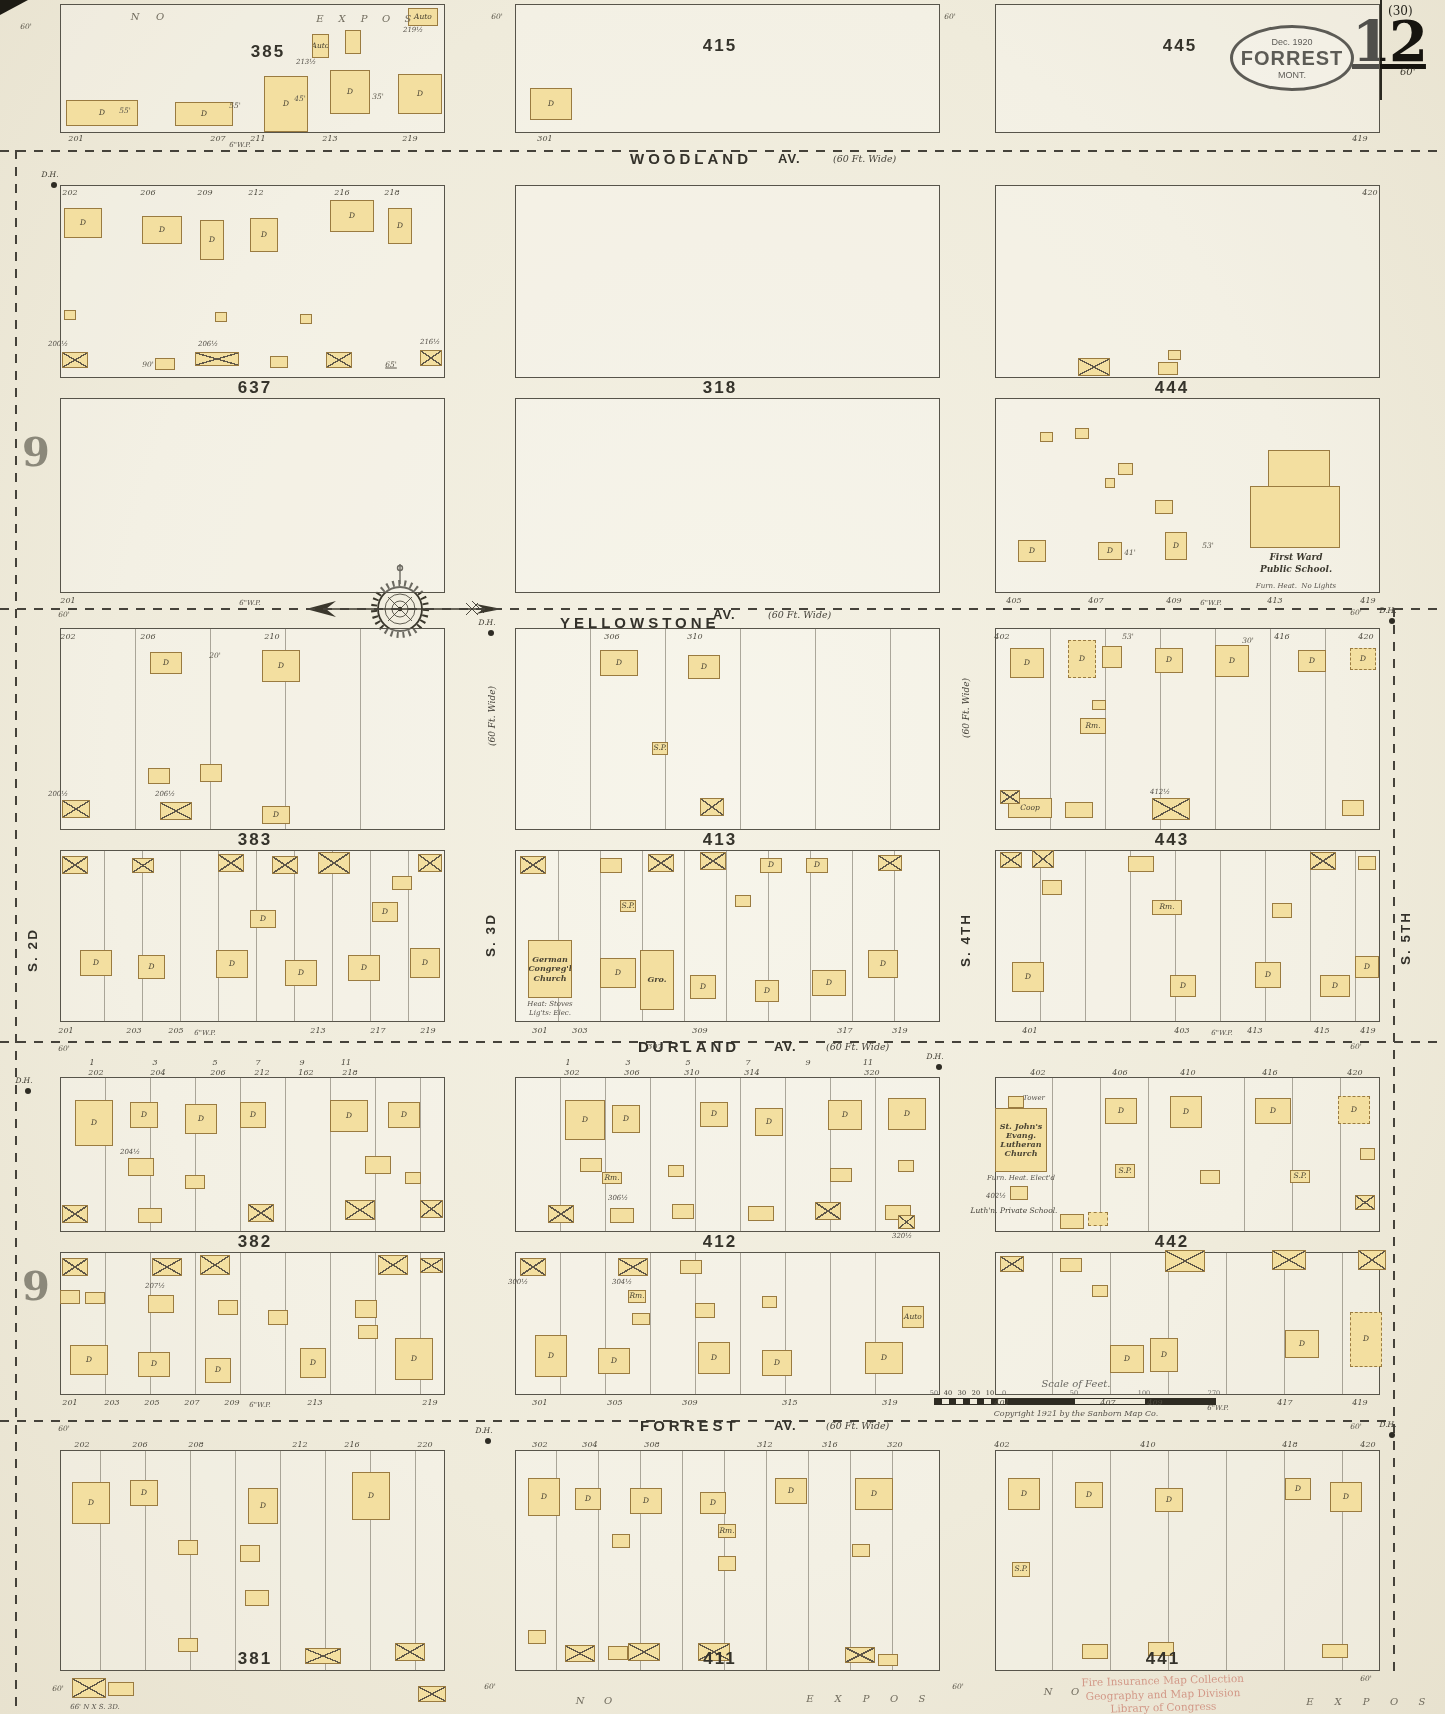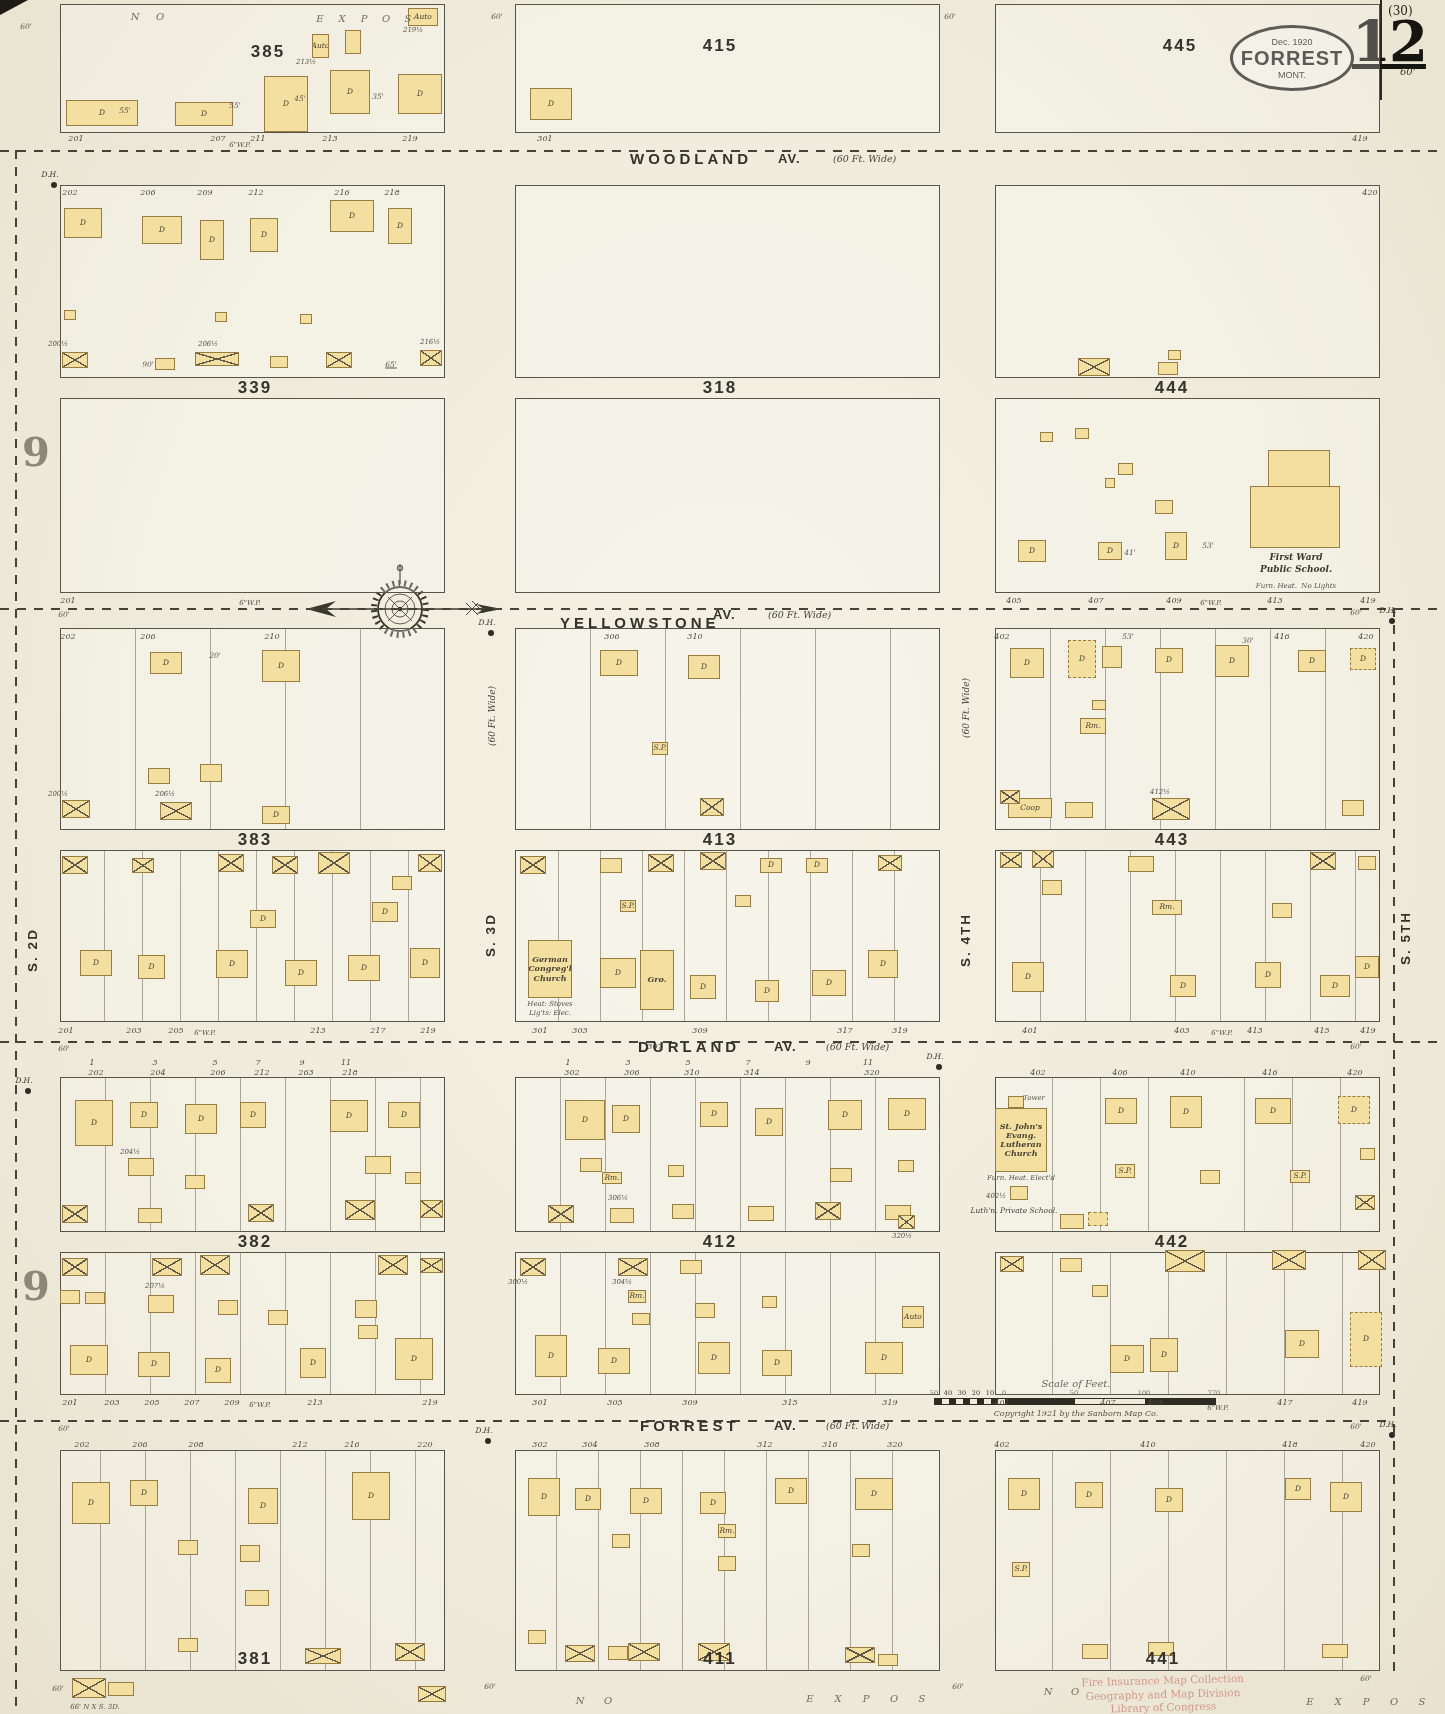--- a/index.html
+++ b/index.html
@@ -496,21 +496,21 @@
     <div class="b s" style="left: 1012px; top: 1562px; width: 18px; height: 15px;">S.P.</div>
     <div class="b s" style="left: 1082px; top: 1644px; width: 26px; height: 15px;"></div>
     <div class="b s" style="left: 1148px; top: 1642px; width: 26px; height: 14px;"></div>
     <div class="b s" style="left: 1322px; top: 1644px; width: 26px; height: 14px;"></div>
     <div class="b x" style="left: 72px; top: 1678px; width: 34px; height: 20px;"></div>
     <div class="b s" style="left: 108px; top: 1682px; width: 26px; height: 14px;"></div>
     <div class="b x" style="left: 418px; top: 1686px; width: 28px; height: 16px;"></div>
     <div class="blocknum" style="left: 268px; top: 52px;">385</div>
     <div class="blocknum" style="left: 720px; top: 46px;">415</div>
     <div class="blocknum" style="left: 1180px; top: 46px;">445</div>
-    <div class="blocknum" style="left: 255px; top: 388px;">339</div>
+    <div class="blocknum" style="left: 255px; top: 388px;">637</div>
     <div class="blocknum" style="left: 720px; top: 388px;">318</div>
     <div class="blocknum" style="left: 1172px; top: 388px;">444</div>
     <div class="blocknum" style="left: 255px; top: 840px;">383</div>
     <div class="blocknum" style="left: 720px; top: 840px;">413</div>
     <div class="blocknum" style="left: 1172px; top: 840px;">443</div>
     <div class="blocknum" style="left: 255px; top: 1242px;">382</div>
     <div class="blocknum" style="left: 720px; top: 1242px;">412</div>
     <div class="blocknum" style="left: 1172px; top: 1242px;">442</div>
     <div class="blocknum" style="left: 255px; top: 1659px;">381</div>
     <div class="blocknum" style="left: 720px; top: 1659px;">411</div>
@@ -569,21 +569,21 @@
     <div class="addr" style="left: 568px; top: 1062px;">1</div>
     <div class="addr" style="left: 628px; top: 1062px;">3</div>
     <div class="addr" style="left: 688px; top: 1062px;">5</div>
     <div class="addr" style="left: 748px; top: 1062px;">7</div>
     <div class="addr" style="left: 808px; top: 1062px;">9</div>
     <div class="addr" style="left: 868px; top: 1062px;">11</div>
     <div class="addr" style="left: 96px; top: 1072px;">202</div>
     <div class="addr" style="left: 158px; top: 1072px;">204</div>
     <div class="addr" style="left: 218px; top: 1072px;">206</div>
     <div class="addr" style="left: 262px; top: 1072px;">212</div>
-    <div class="addr" style="left: 306px; top: 1072px;">263</div>
+    <div class="addr" style="left: 306px; top: 1072px;">162</div>
     <div class="addr" style="left: 350px; top: 1072px;">218</div>
     <div class="addr" style="left: 572px; top: 1072px;">302</div>
     <div class="addr" style="left: 632px; top: 1072px;">306</div>
     <div class="addr" style="left: 692px; top: 1072px;">310</div>
     <div class="addr" style="left: 752px; top: 1072px;">314</div>
     <div class="addr" style="left: 872px; top: 1072px;">320</div>
     <div class="addr" style="left: 1038px; top: 1072px;">402</div>
     <div class="addr" style="left: 1120px; top: 1072px;">406</div>
     <div class="addr" style="left: 1188px; top: 1072px;">410</div>
     <div class="addr" style="left: 1270px; top: 1072px;">416</div>

